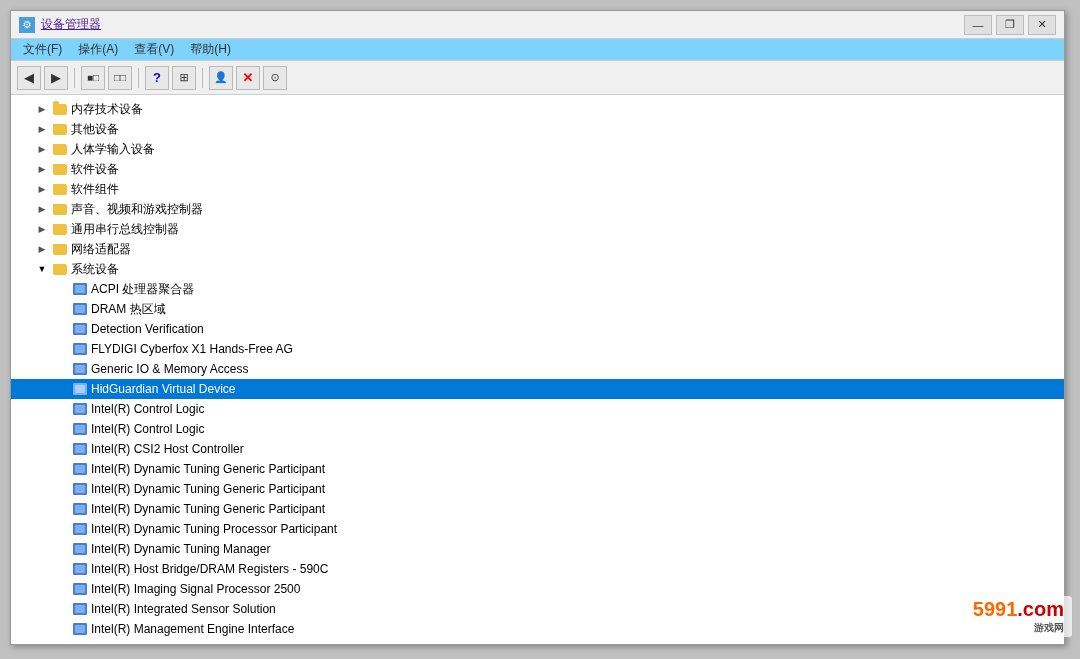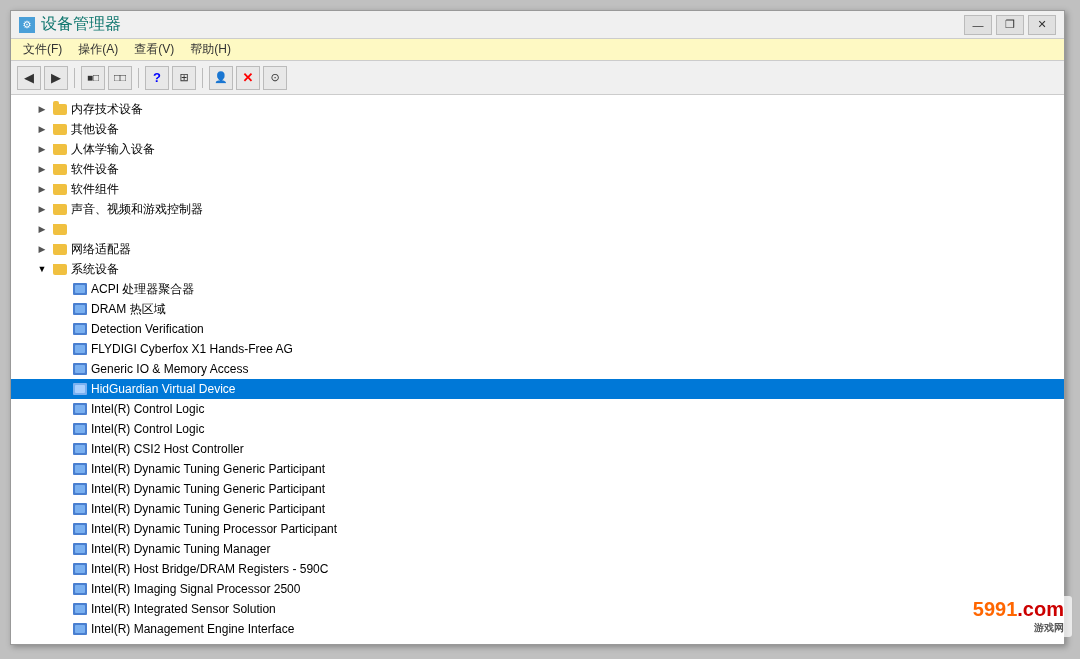--- a/index.html
+++ b/index.html
@@ -43,22 +43,23 @@
       margin-right: 6px;
       background: #4a9fd8;
       display: inline-flex;
       align-items: center;
       justify-content: center;
       font-size: 10px;
       color: white;
     }
     .title-bar-text {
       flex: 1;
-      font-size: 16px;
-      color: #0f766e;
+      font-size: 12px;
+      color: #4c1d95;
+      text-decoration: underline;
     }
     .title-bar-controls {
       display: flex;
       gap: 4px;
     }
     .title-btn {
       width: 28px;
       height: 20px;
       background: #e0e0e0;
       border: 1px solid #bbb;
@@ -70,21 +71,21 @@
       color: #333;
     }
 
     
     .menu-bar {
       height: 22px;
       display: flex;
       align-items: center;
       padding: 0 4px;
       border-bottom: 1px solid #ccc;
-      background: #fef9c3;
+      background: #7dd3fc;
       flex-shrink: 0;
     }
     .menu-item {
       padding: 2px 8px;
       cursor: pointer;
       font-size: 12px;
       color: #333;
     }
 
     
@@ -291,20 +292,21 @@
         </span>
         <span class="item-label">声音、视频和游戏控制器</span>
       </div>
 
       <div class="tree-item">
         <span class="indent"></span>
         <span class="expand-icon">▶</span>
         <span class="item-icon">
           <span style="width:14px;height:11px;background:#f0c040;border-radius:0 2px 2px 2px;display:inline-block;"></span>
         </span>
+        <span class="item-label">通用串行总线控制器</span>
       </div>
 
       <div class="tree-item">
         <span class="indent"></span>
         <span class="expand-icon">▶</span>
         <span class="item-icon">
           <span style="width:14px;height:11px;background:#f0c040;border-radius:0 2px 2px 2px;display:inline-block;"></span>
         </span>
         <span class="item-label">网络适配器</span>
       </div>

